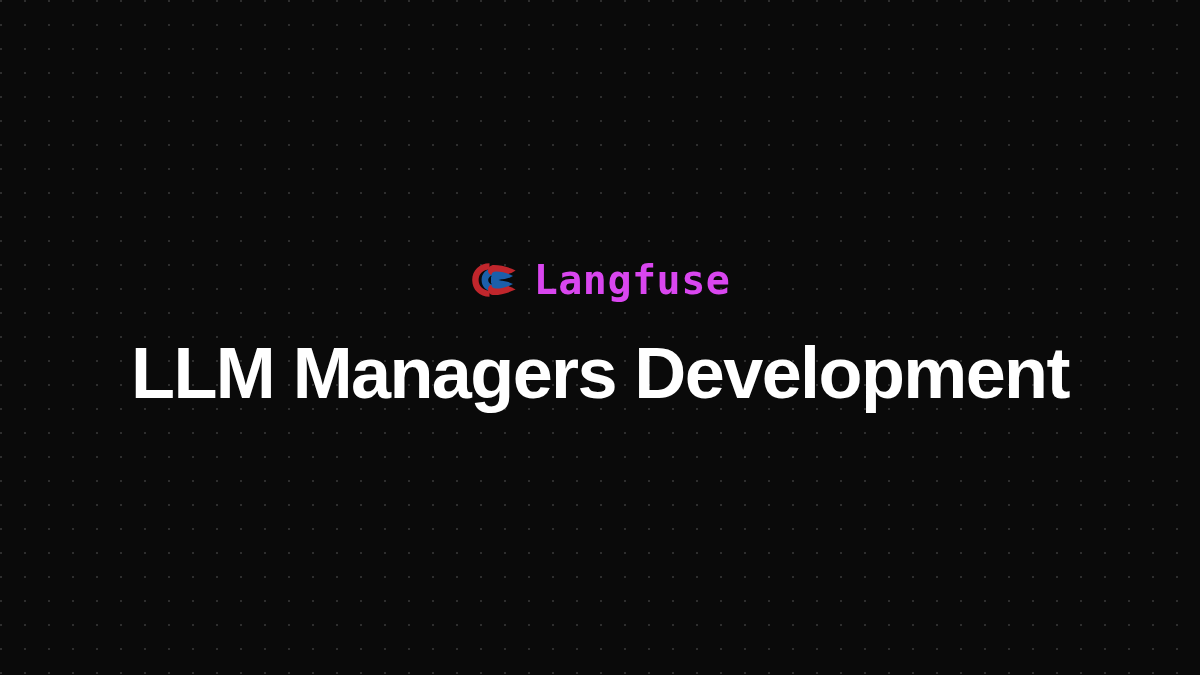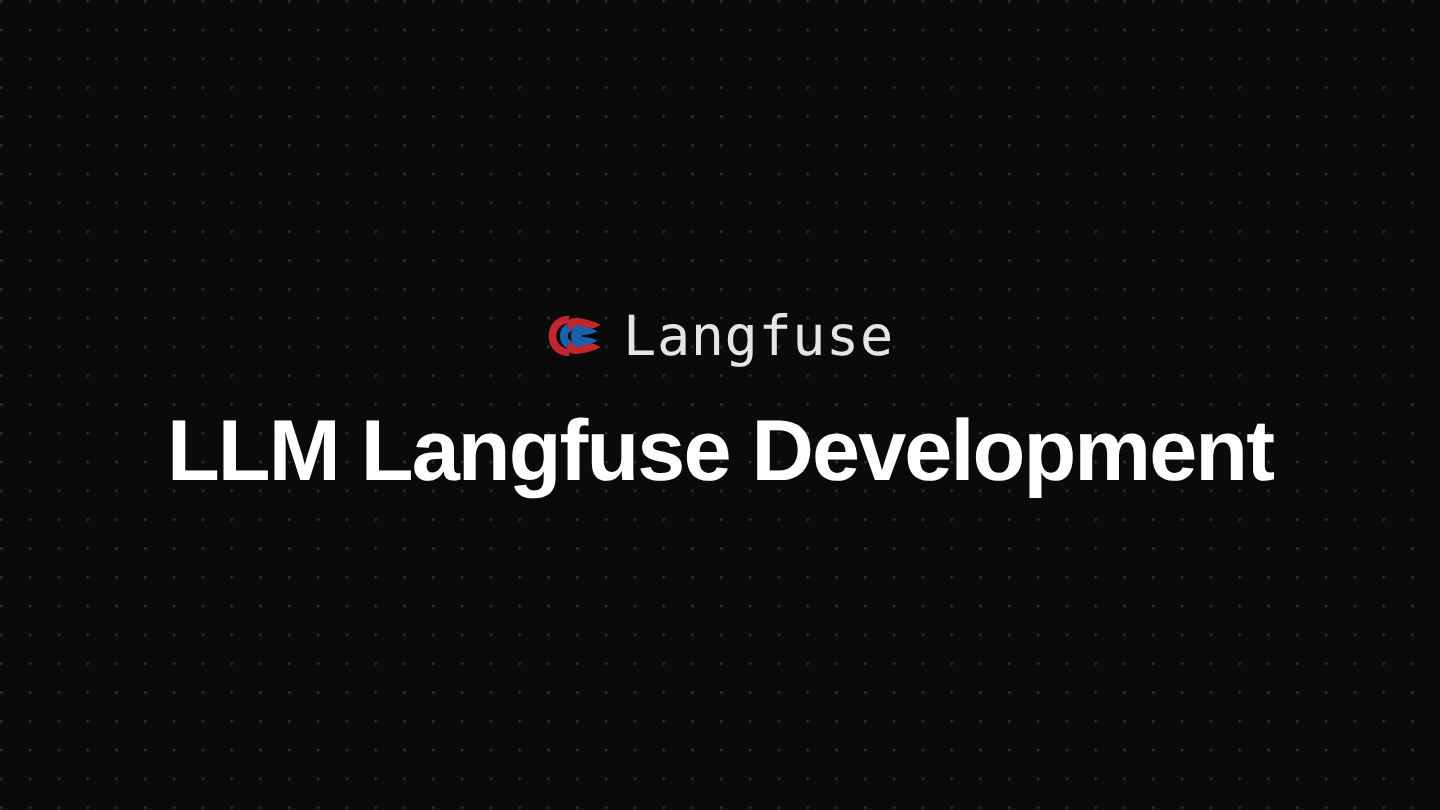--- a/index.html
+++ b/index.html
@@ -61,24 +61,24 @@
 
   .brand-logo {
     display: block;
     width: 48px;
     height: 38px;
     flex: 0 0 auto;
   }
 
   .brand-name {
     font-family: "DejaVu Sans Mono", "Liberation Mono", monospace;
-    font-size: 46px;
-    font-weight: 400;
+    font-size: 40px;
+    font-weight: 700;
     letter-spacing: 0.5px;
-    color: #e5e5e5;
+    color: #d946ef;
     line-height: 1;
     white-space: nowrap;
   }
 
   
   .headline {
     margin: 0;
     text-align: center;
     color: #ffffff;
     font-family: "Liberation Sans", sans-serif;
@@ -151,17 +151,17 @@
                  C 22.8 19.8, 21.4 21.2, 21.4 23.6
                  C 21.4 26.0, 23.2 27.6, 26.0 27.6 Z" fill="#1b5faa"></path>
 
         <path d="M21.0 15.4 L 31.5 19.0 L 21.0 22.6 Z" fill="#1b5faa"></path>
       </svg>
 
       <span class="brand-name">Langfuse</span>
     </div>
 
     <h1 class="headline">
-      <span class="headline-line">LLM Langfuse Development</span>
+      <span class="headline-line">LLM Managers Development</span>
     </h1>
 
   </div>
 </div>
 
 </body></html>

